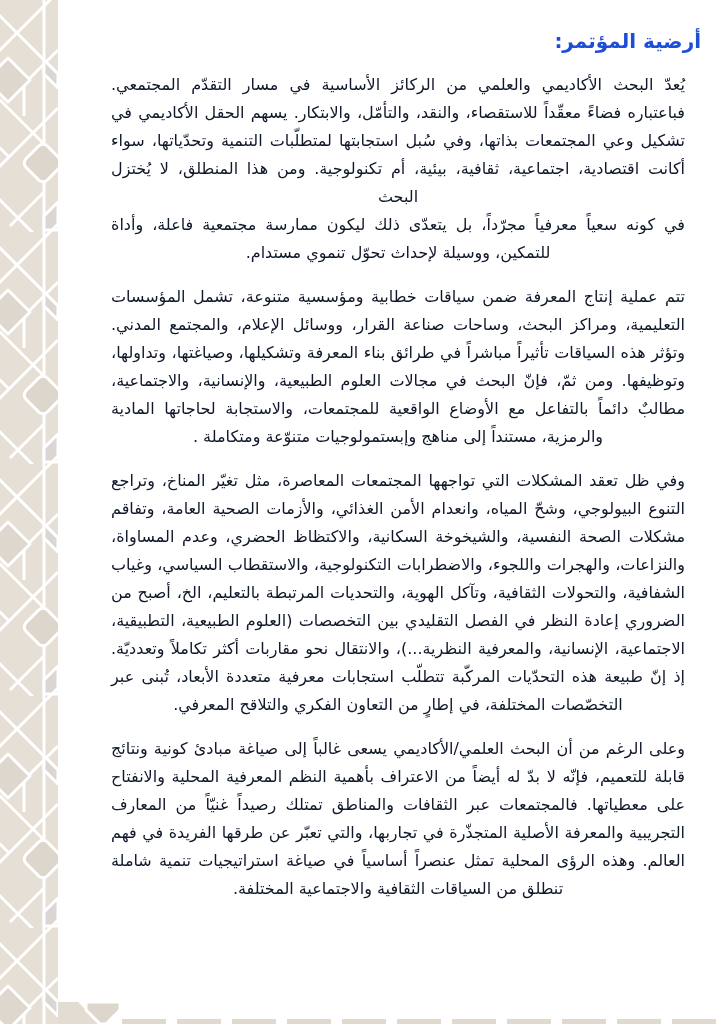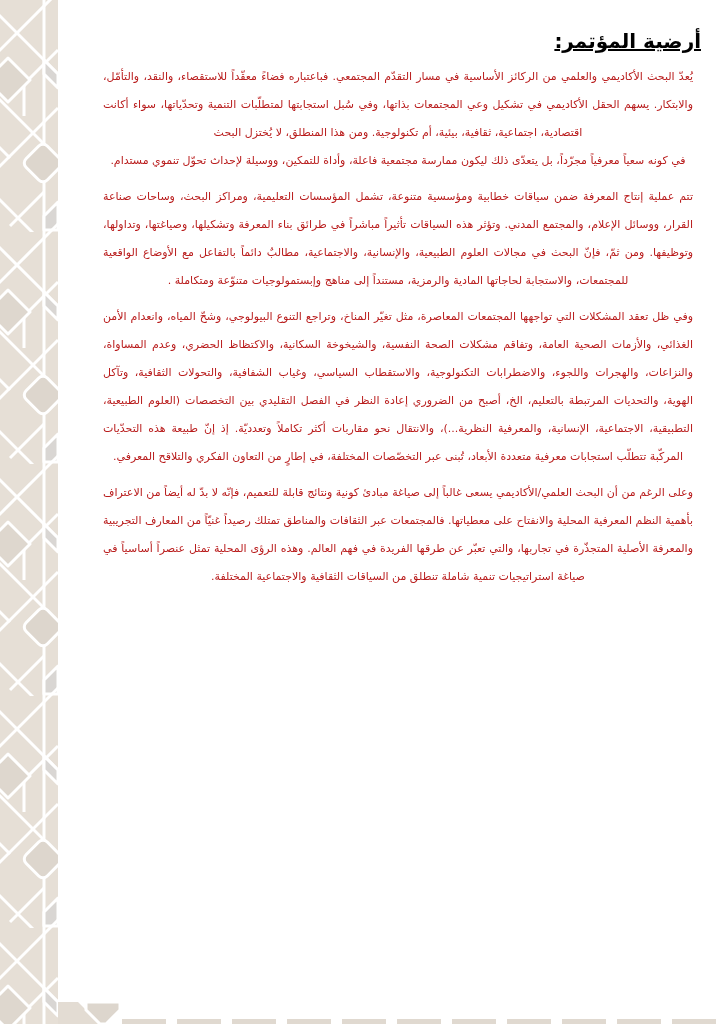--- a/index.html
+++ b/index.html
@@ -29,28 +29,27 @@
     width: 68px; height: 22px;
   }
   
   .content {
     position: absolute; top: 28px; left: 95px; width: 606px;
     direction: rtl;
   }
   .heading {
     margin: 0 0 8px 0;
     font-size: 20px; line-height: 27px; font-weight: bold;
-    color: #000000;
+    color: #1d4ed8;
     text-align: right;
-    text-decoration: underline;
   }
   .para {
-    margin: 8px;
-    font-size: 11px; line-height: 28px;
-    color: #b91c1c;
+    margin: 16px;
+    font-size: 16px; line-height: 28px;
+    color: #0f172a;
     text-align: justify;
     text-align-last: center;
     white-space: pre-line;
   }
 </style>
 </head>
 <body>
 
 <div class="page">
 

